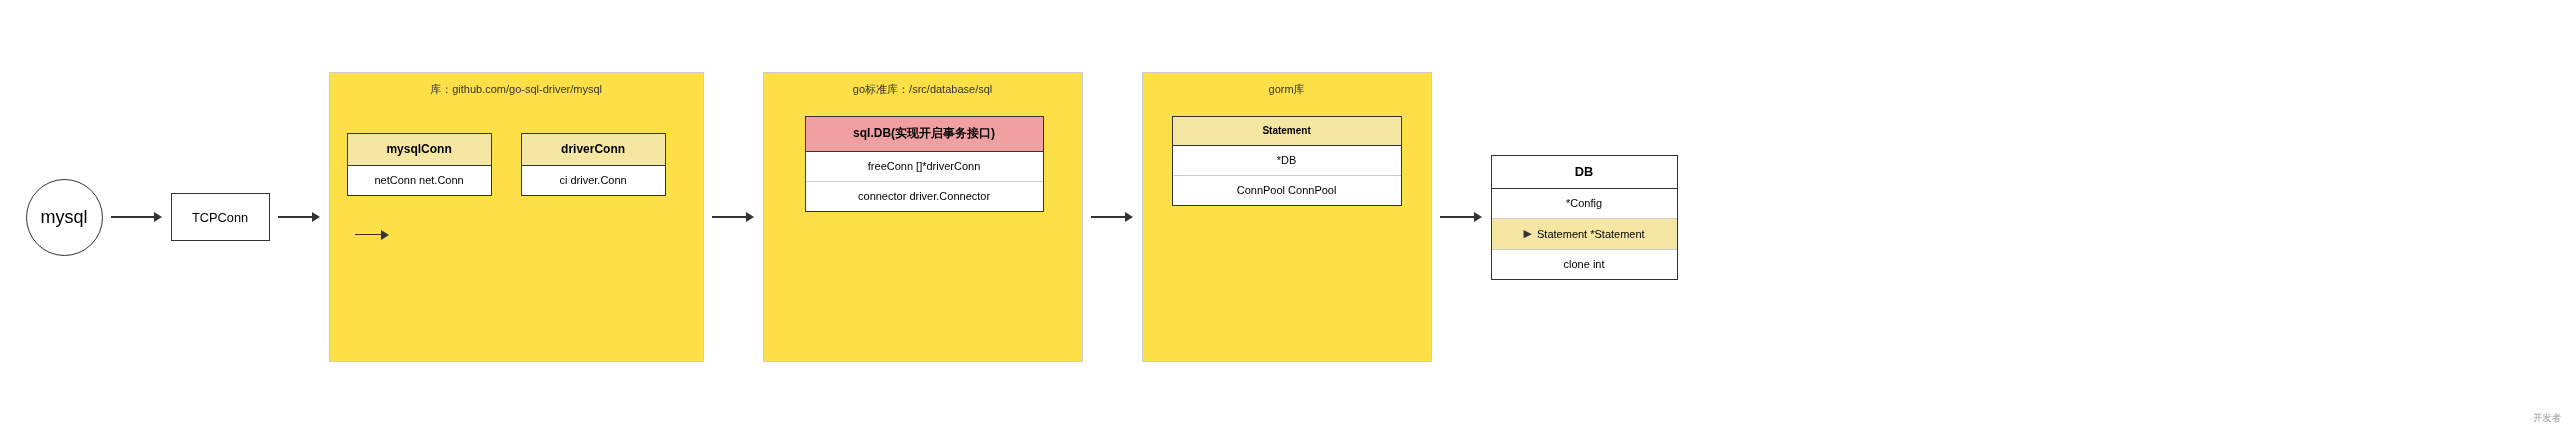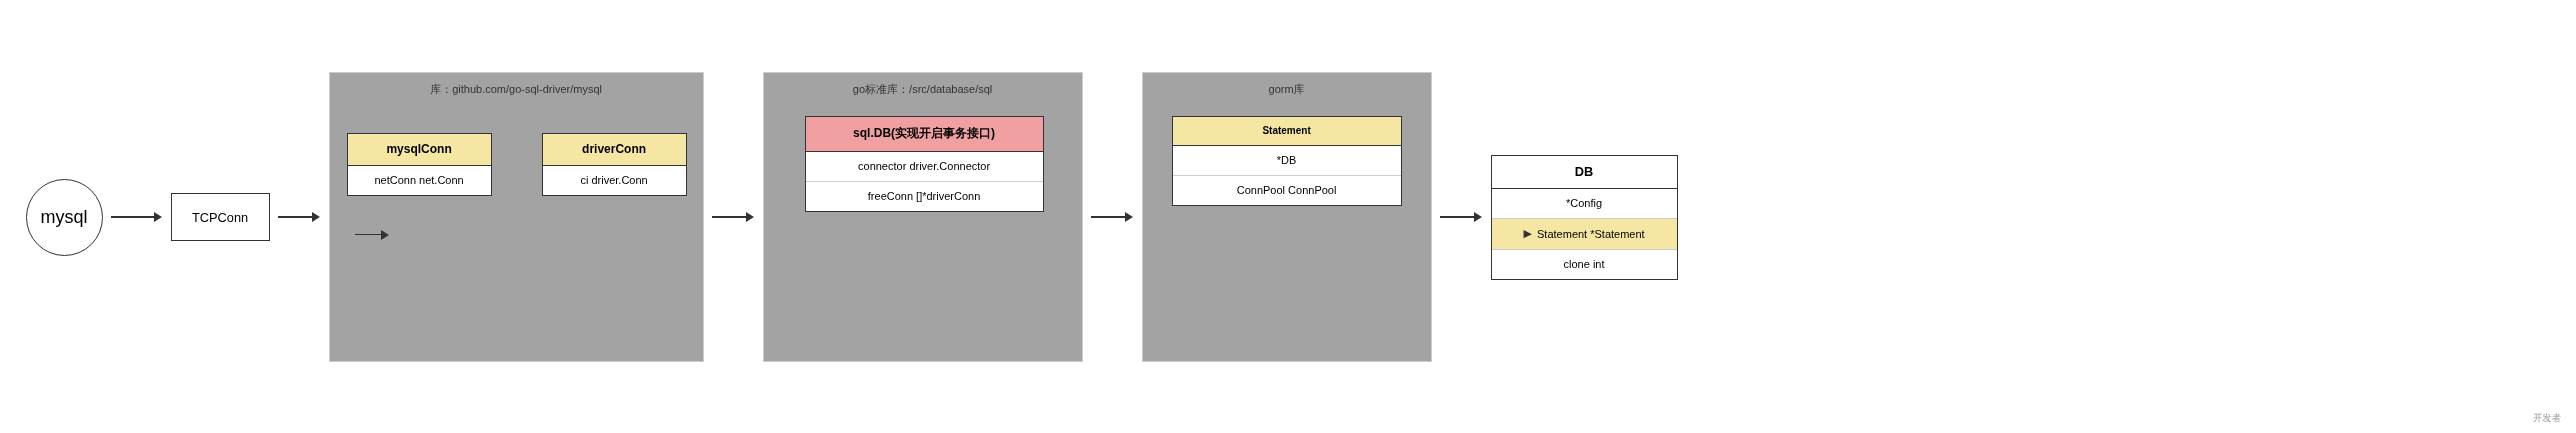--- a/index.html
+++ b/index.html
@@ -60,21 +60,21 @@
       border: 1.7px solid #333;
       padding: 15.3px 20.4px;
       font-size: 12.8px;
       flex-shrink: 0;
       background: #fff;
     }
 
     
     .group {
       border: 1.7px solid #ccc;
-      background: #a3a3a3;
+      background: #fde047;
       position: relative;
       flex-shrink: 0;
       padding: 34px 17px 17px 17px;
     }
     .group-label {
       position: absolute;
       top: 8.5px;
       left: 50%;
       transform: translateX(-50%);
       font-size: 11px;
@@ -159,21 +159,21 @@
     <span>TCPConn</span>
   </div>
 
   <div class="arrow" style="margin: 0 8.5px;">
     <div class="arrow-line" style="width: 34px;"></div>
     <div class="arrow-head"></div>
   </div>
 
   <div class="group" style="width: 375px; height: 290px;">
     <div class="group-label">库：github.com/go-sql-driver/mysql</div>
-    <div class="group-inner" style="height: 100%; align-items: flex-start; gap: 34px;">
+    <div class="group-inner" style="height: 100%; align-items: flex-start; gap: 13px;">
 
       <div style="display: flex; flex-direction: column; align-items: flex-start; margin-top: 25.6px;">
         <div class="struct" style="width: 145px;">
           <div class="struct-header yellow-header">mysqlConn</div>
           <div class="struct-field">netConn net.Conn</div>
         </div>
 
         <div style="display: flex; align-items: center; margin-top: 34px; margin-left: 8.5px;">
           <div class="arrow">
             <div class="arrow-line" style="width: 25.6px;"></div>
@@ -194,22 +194,22 @@
   <div class="arrow" style="margin: 0 8.5px;">
     <div class="arrow-line" style="width: 34px;"></div>
     <div class="arrow-head"></div>
   </div>
 
   <div class="group" style="width: 320px; height: 290px; padding-left: 20px;">
     <div class="group-label">go标准库：/src/database/sql</div>
     <div style="display: flex; align-items: flex-start; justify-content: center; height: 100%; margin-top: 8.5px;">
       <div class="struct" style="width: 239px;">
         <div class="struct-header pink-header" style="font-size: 12px;">sql.DB(实现开启事务接口)</div>
+        <div class="struct-field">freeConn []*driverConn</div>
         <div class="struct-field">connector driver.Connector</div>
-        <div class="struct-field">freeConn []*driverConn</div>
       </div>
     </div>
   </div>
 
   <div class="arrow" style="margin: 0 8.5px;">
     <div class="arrow-line" style="width: 34px;"></div>
     <div class="arrow-head"></div>
   </div>
 
   <div class="group" style="width: 290px; height: 290px;">

